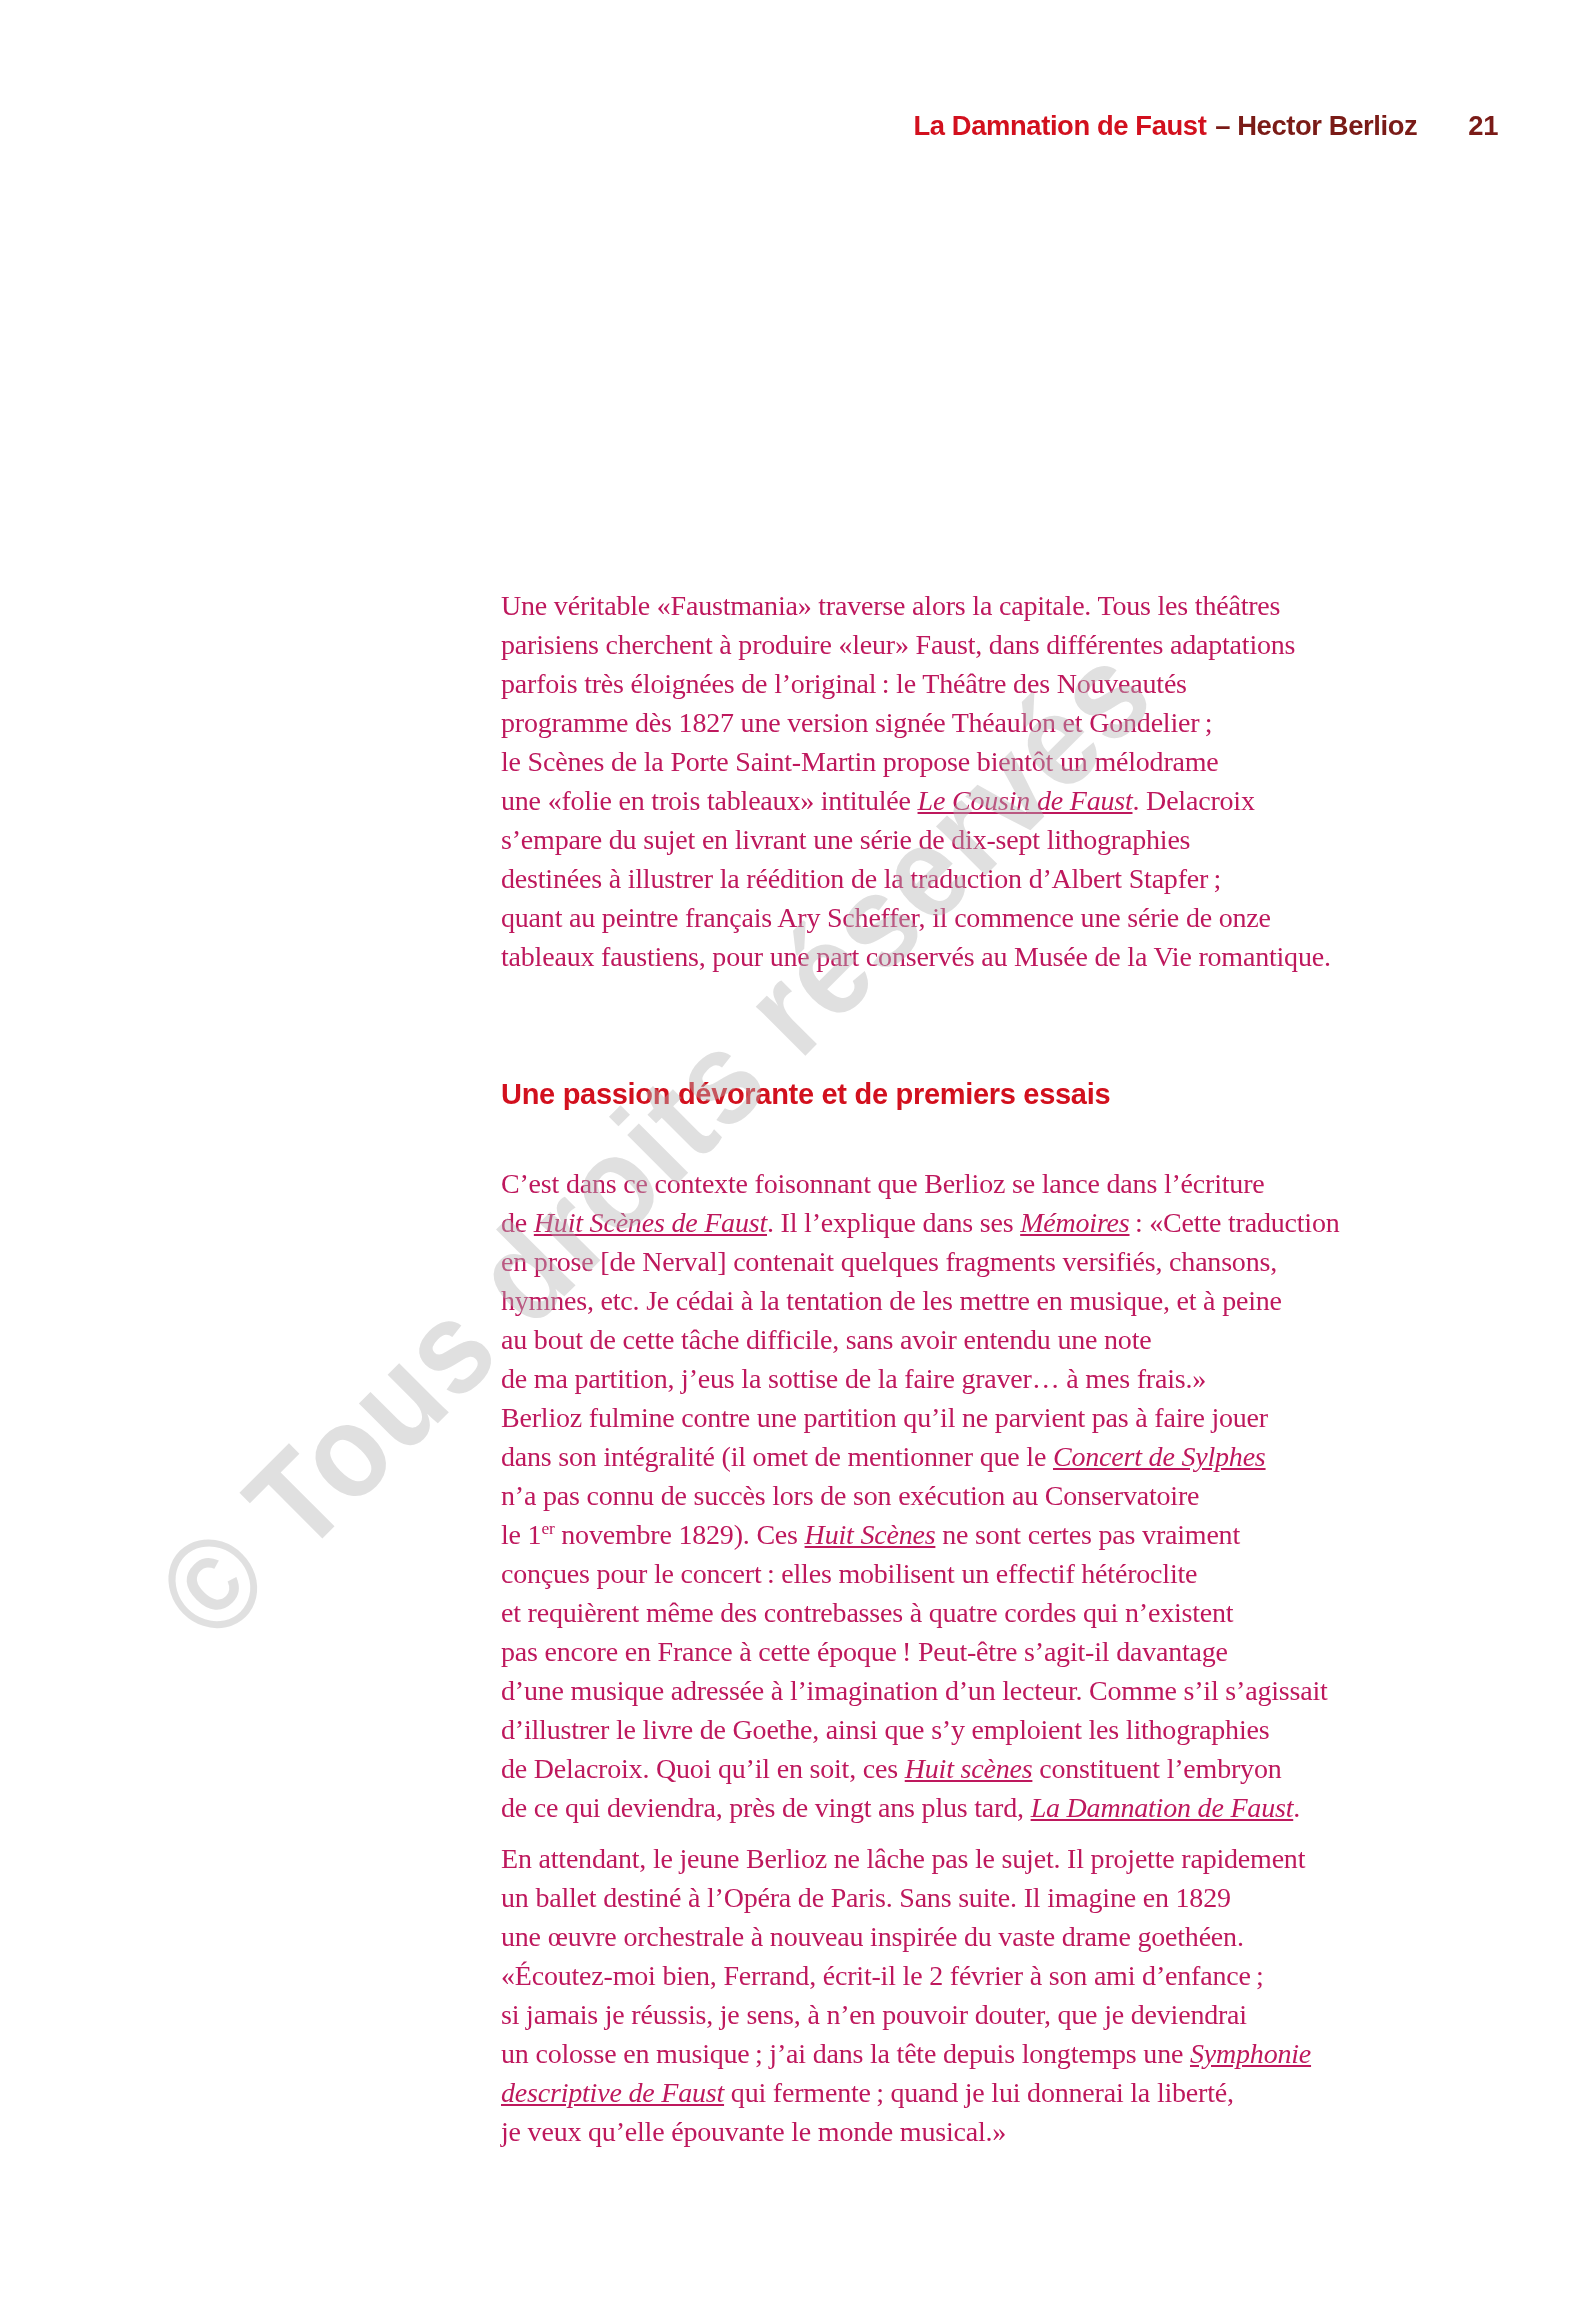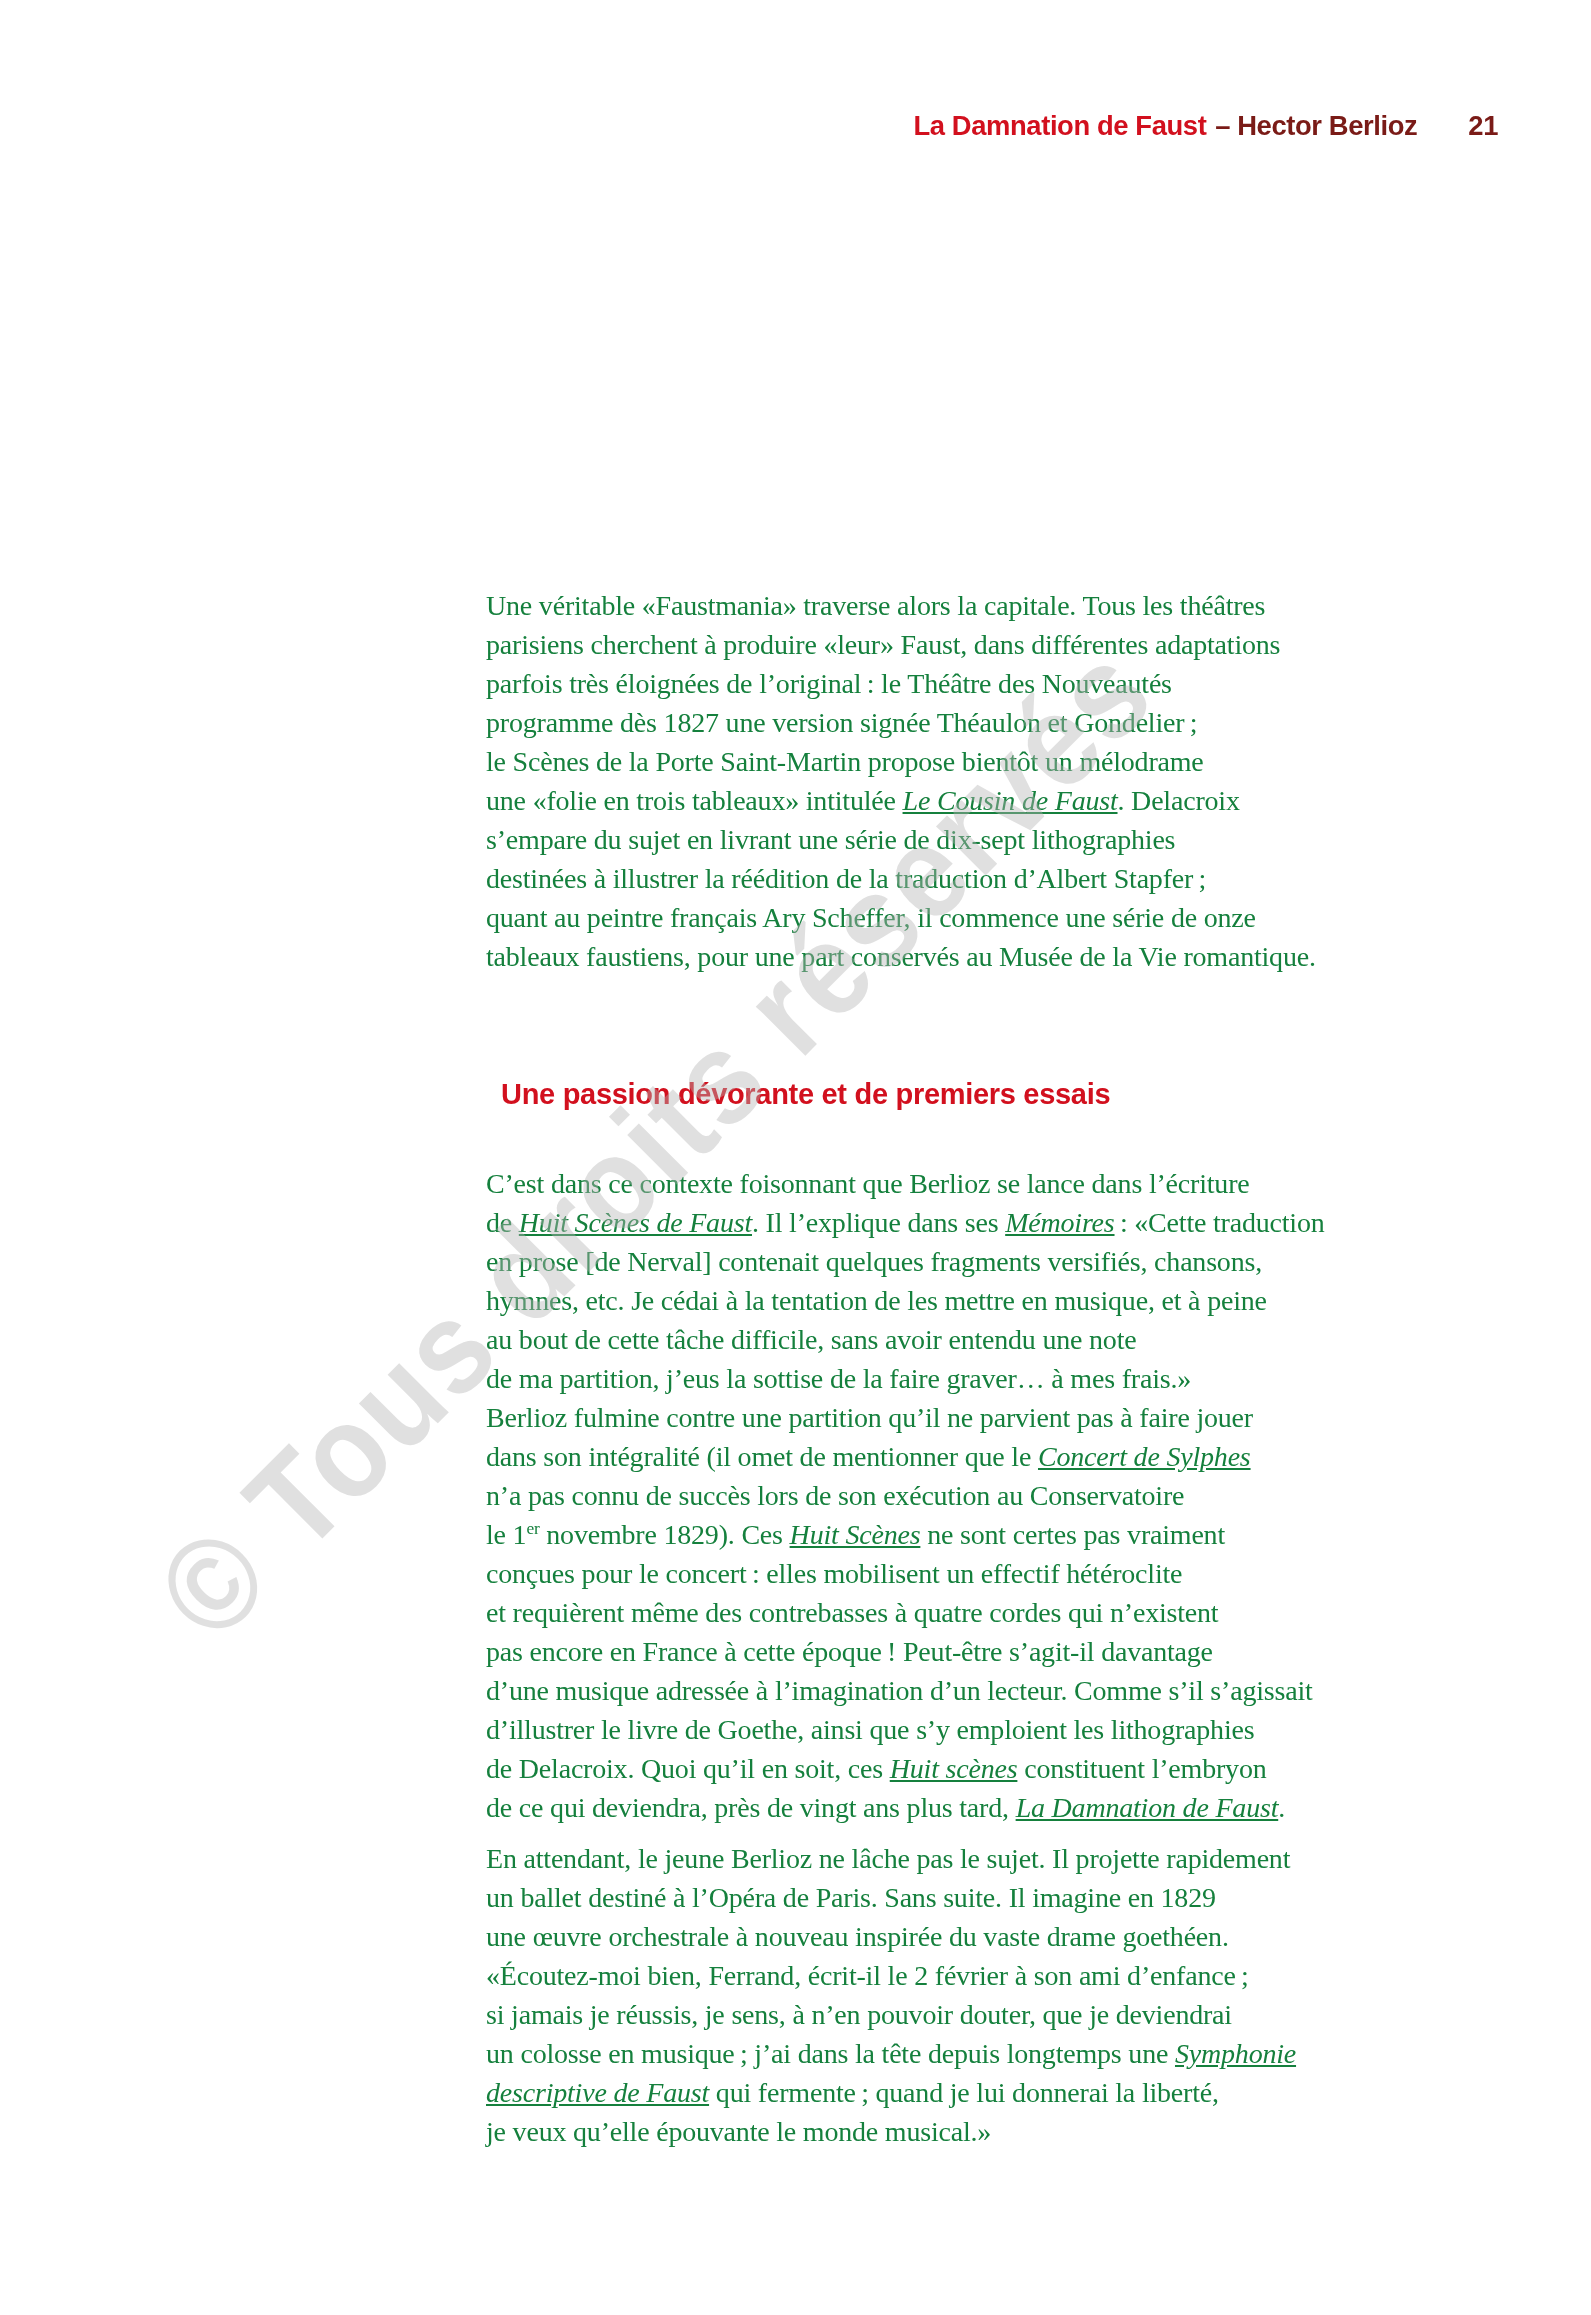--- a/index.html
+++ b/index.html
@@ -36,22 +36,22 @@
     color: rgba(182,182,182,0.42);
     transform-origin: 0 100%;
     transform: rotate(-45deg) scaleX(0.9);
     white-space: nowrap;
     z-index: 6;
     pointer-events: none;
   }
 
   
   .para {
-    position: absolute; left: 486px;
-    color: #15803d;
+    position: absolute; left: 501px;
+    color: #be185d;
     font-size: 28px;
     letter-spacing: -0.2px;
   }
   .line { height: 39px; line-height: 39px; white-space: pre; }
   .it   { font-style: italic; text-decoration: underline; }
   .line sup { font-size: 0.62em; line-height: 0; vertical-align: super; }
 
   #p1 { top: 586px; }
   #p2 { top: 1164px; }
   #p3 { top: 1839px; }

